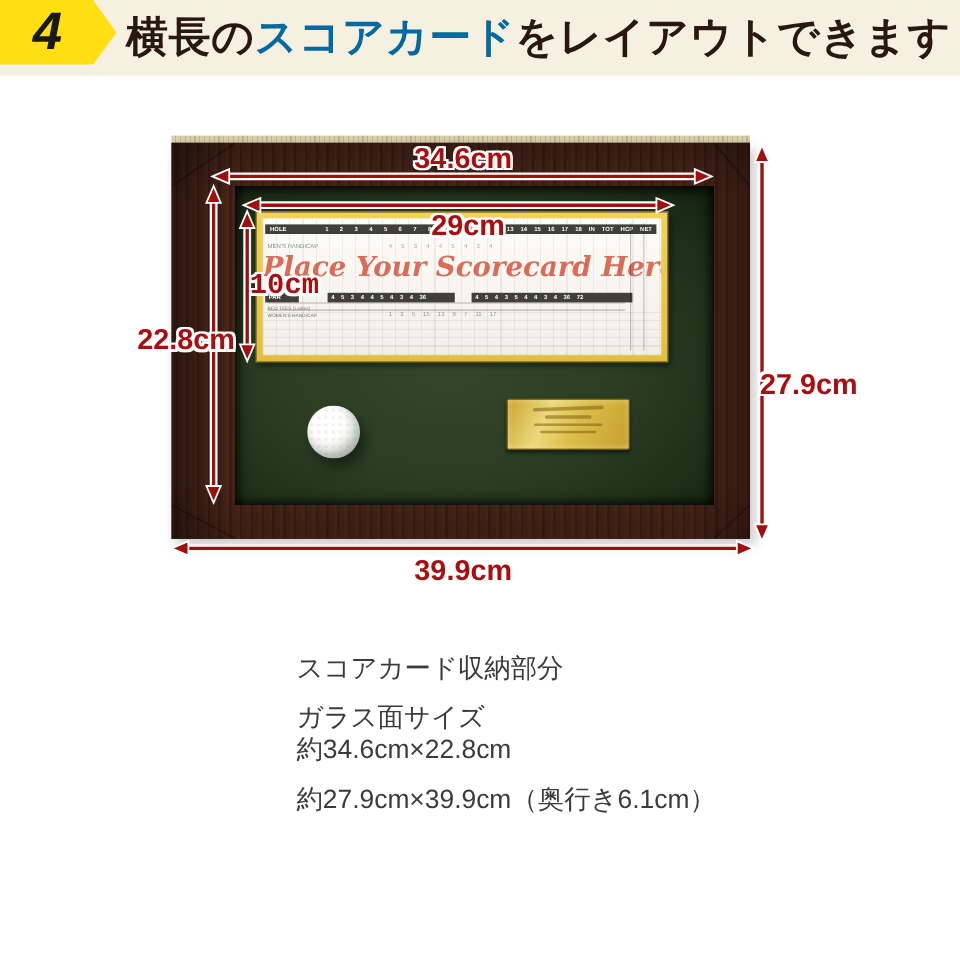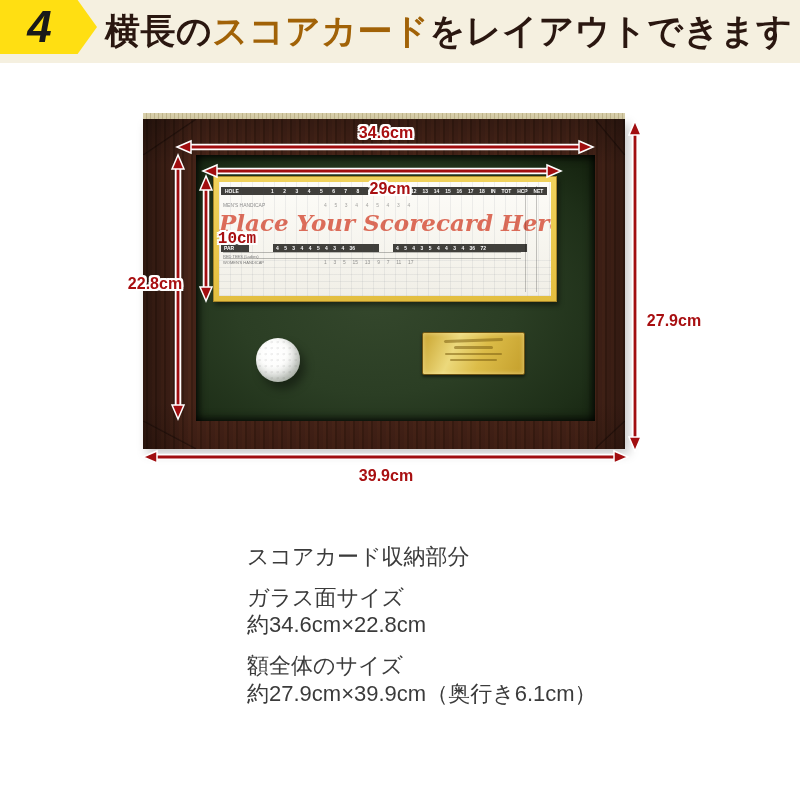--- a/index.html
+++ b/index.html
@@ -17,21 +17,21 @@
     display:flex; align-items:center; justify-content:center;
   }
   .step-badge span {
     font-size:44px; font-weight:bold; font-style:italic; color:#191919;
     padding-right:18px; line-height:1;
   }
   .header-title {
     position:absolute; left:105px; top:31px; transform:translateY(-50%);
     font-size:35px; font-weight:800; color:#2a1710; letter-spacing:0.5px; white-space:nowrap;
   }
-  .header-title .hl { color:#a16207; }
+  .header-title .hl { color:#0369a1; }
 
   
   .frame-top-edge {
     position:absolute; left:143px; top:113px; width:482px; height:6px;
     background:repeating-linear-gradient(90deg,#d8cfab 0 3px,#c0b58c 3px 4px);
   }
   .frame-body {
     position:absolute; left:143px; top:119px; width:482px; height:330px;
     background:
       linear-gradient(90deg, rgba(0,0,0,.38), rgba(0,0,0,0) 10%, rgba(0,0,0,0) 90%, rgba(0,0,0,.28)),
@@ -127,21 +127,21 @@
   .engrave { height:3px; background:rgba(125,96,18,.55); border-radius:2px; margin:0 auto 4px auto; }
   .engrave.e1 { width:58%; transform:rotate(-2deg); }
   .engrave.e2 { width:38%; height:3px; }
   .engrave.e3 { width:56%; height:2px; }
   .engrave.e4 { width:46%; height:2px; }
 
   
   .arrows { position:absolute; left:0; top:0; pointer-events:none; }
   .dim-label {
     position:absolute; transform:translate(-50%,-50%);
-    font-size:16px; font-weight:bold; color:#a80f11; white-space:nowrap; letter-spacing:0;
+    font-size:24px; font-weight:bold; color:#a80f11; white-space:nowrap; letter-spacing:0;
     text-shadow:
       -2px 0 0 #fff, 2px 0 0 #fff, 0 -2px 0 #fff, 0 2px 0 #fff,
       -2px -2px 0 #fff, 2px 2px 0 #fff, -2px 2px 0 #fff, 2px -2px 0 #fff,
       -1px -1px 0 #fff, 1px 1px 0 #fff, -1px 1px 0 #fff, 1px -1px 0 #fff;
   }
   .dl-glass-w { left:386px; top:133px; }
   .dl-card-w  { left:390px; top:189px; }
   .dl-card-h  { left:237px; top:239px;font-family:Liberation Mono, monospace; }
   .dl-glass-h { left:155px; top:284px; }
   .dl-frame-h { left:674px; top:285px;margin-top:36px; }
@@ -268,18 +268,17 @@
 
   <div class="specs">
     <div class="spec-group">
       <div>スコアカード収納部分</div>
     </div>
     <div class="spec-group">
       <div>ガラス面サイズ</div>
       <div>約34.6cm×22.8cm</div>
     </div>
     <div class="spec-group">
-      <div>額全体のサイズ</div>
       <div>約27.9cm×39.9cm（奥行き6.1cm）</div>
     </div>
   </div>
 
 </div>
 
 </body></html>

